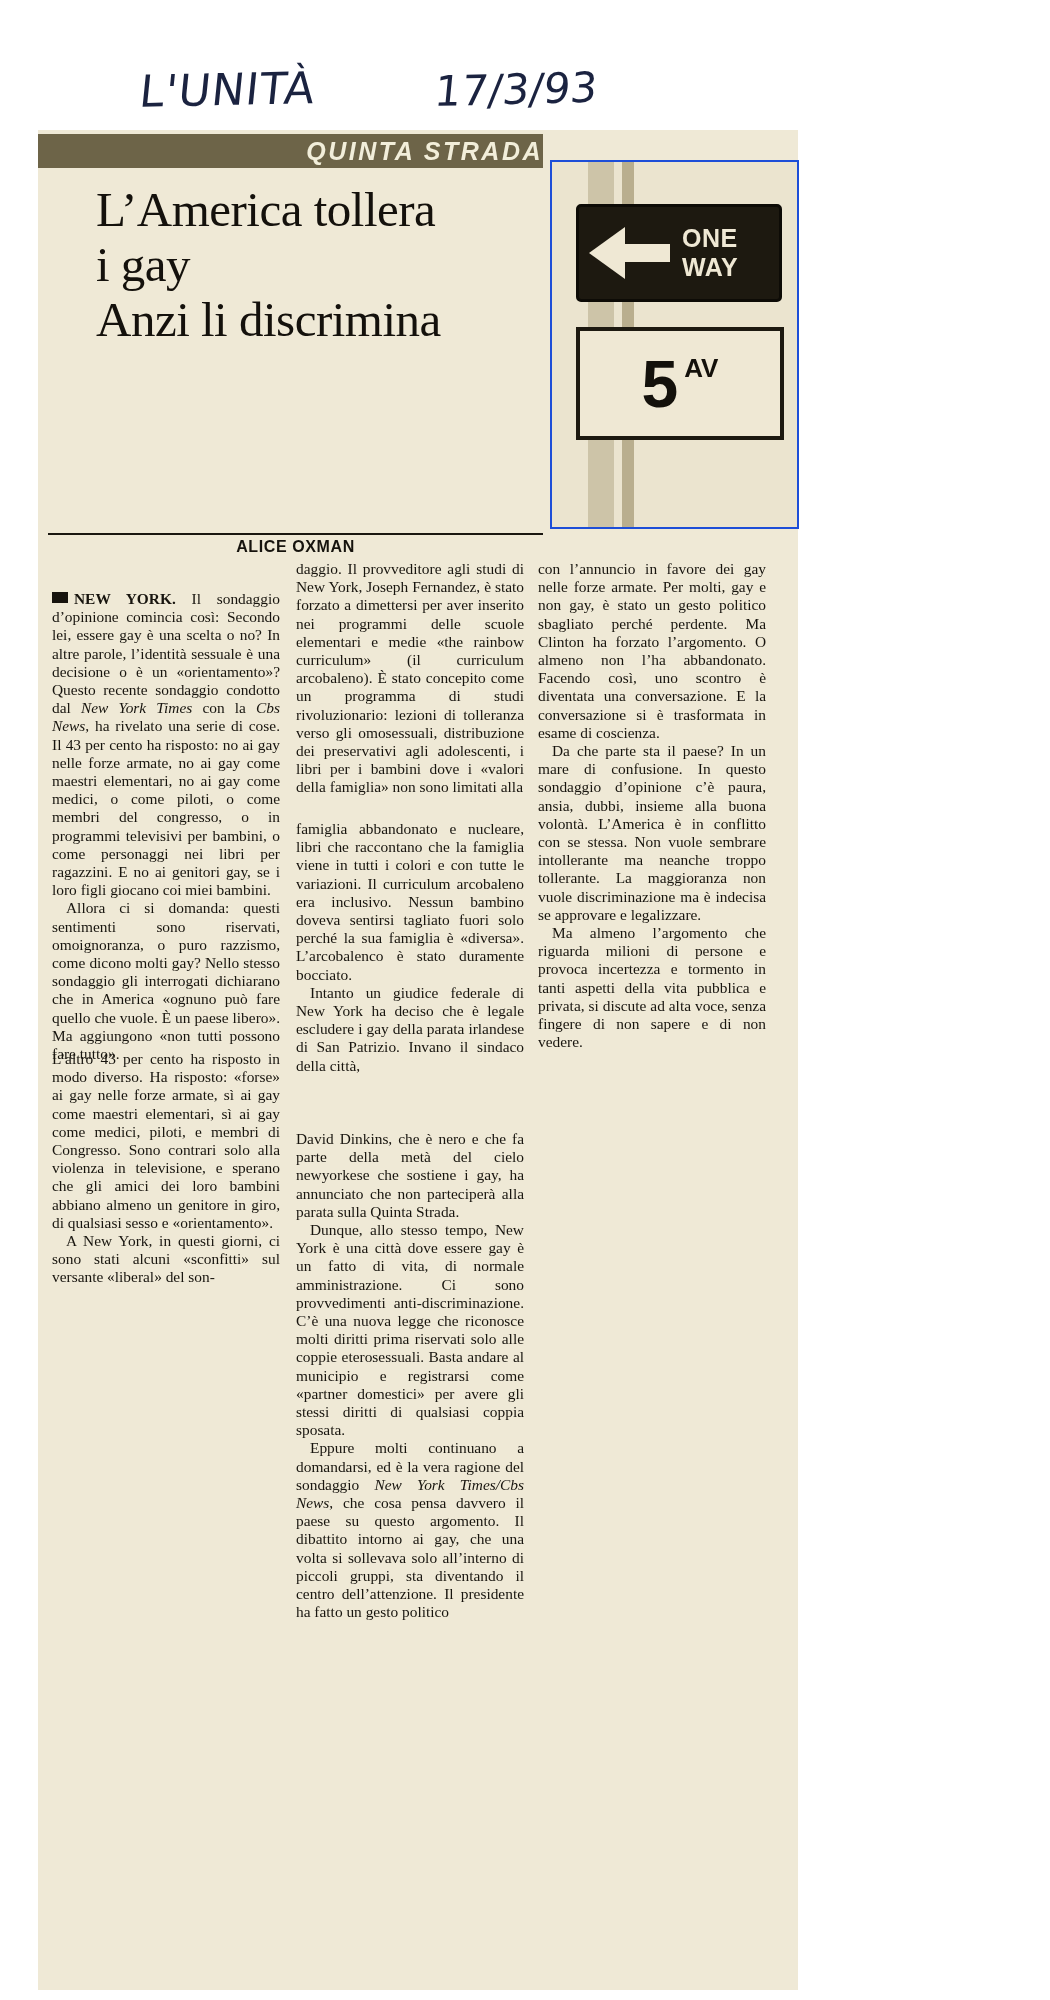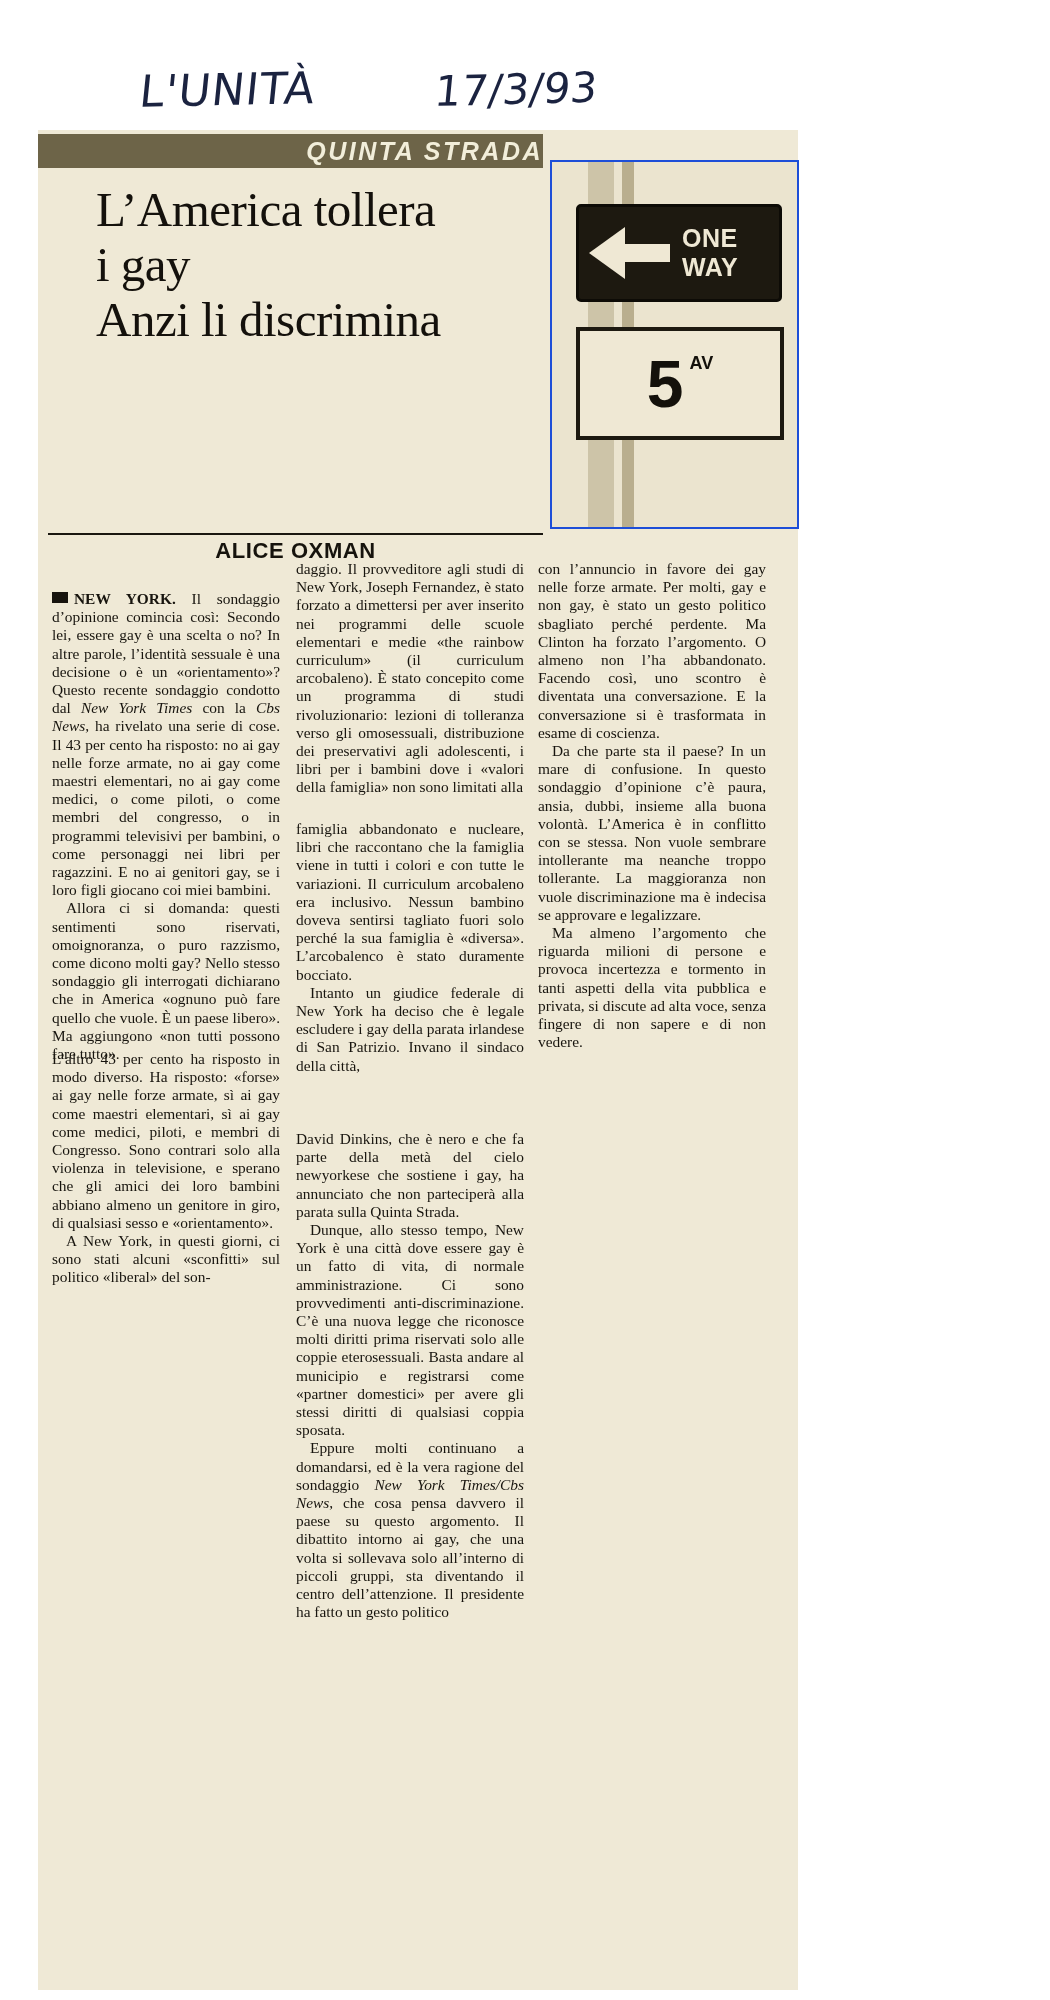--- a/index.html
+++ b/index.html
@@ -72,21 +72,21 @@
   }
 
   .byline-rule{
     position:absolute;left:10px;top:403px;width:495px;
     border-top:2px solid #1a1710;
   }
   .byline{
     position:absolute;left:10px;top:408px;width:495px;
     text-align:center;
     font-family:"Liberation Sans", sans-serif;
-    font-weight:bold;font-size:22px;
+    font-weight:bold;font-size:16px;
     letter-spacing:0.6px;
     color:#16130d;
   }
 
   
   .signbox{
     position:absolute;left:512px;top:30px;
     width:245px;height:365px;
     background:#ebe4cf;
     border:2px solid #1d4ed8;
@@ -129,21 +129,21 @@
     border:4px solid #1d1910;
     display:flex;align-items:center;justify-content:center;
   }
   .av-num{
     font-family:"Liberation Sans", sans-serif;
     font-weight:bold;font-size:66px;
     color:#14110b;line-height:66px;
   }
   .av-suffix{
     font-family:"Liberation Sans", sans-serif;
-    font-weight:bold;font-size:18px;
+    font-weight:bold;font-size:26px;
     color:#14110b;
     margin-left:6px;align-self:flex-start;margin-top:22px;
   }
 
   
   .col{
     position:absolute;
     font-family:"Liberation Serif", serif;
     font-size:15.4px;
     line-height:18.2px;
@@ -208,21 +208,21 @@
     </div>
   </div>
 
   <div class="col" id="c1">
     <p class="first"><span class="sq"></span><span class="dek">NEW YORK.</span> Il sondaggio d’opinione comincia così: Secondo lei, essere gay è una scelta o no? In altre parole, l’identità sessuale è una decisione o è un «orientamento»? Questo recente sondaggio condotto dal <em>New York Times</em> con la <em>Cbs News</em>, ha rivelato una serie di cose. Il 43 per cento ha risposto: no ai gay nelle forze armate, no ai gay come maestri elementari, no ai gay come medici, o come piloti, o come membri del congresso, o in programmi televisivi per bambini, o come personaggi nei libri per ragazzini. E no ai genitori gay, se i loro figli giocano coi miei bambini.</p>
     <p>Allora ci si domanda: questi sentimenti sono riservati, omoignoranza, o puro razzismo, come dicono molti gay? Nello stesso sondaggio gli interrogati dichiarano che in America «ognuno può fare quello che vuole. È un paese libero». Ma aggiungono «non tutti possono fare tutto».</p>
   </div>
 
   <div class="col" id="c1b" style="top:920px;">
     <p class="first">L’altro 43 per cento ha risposto in modo diverso. Ha risposto: «forse» ai gay nelle forze armate, sì ai gay come maestri elementari, sì ai gay come medici, piloti, e membri di Congresso. Sono contrari solo alla violenza in televisione, e sperano che gli amici dei loro bambini abbiano almeno un genitore in giro, di qualsiasi sesso e «orientamento».</p>
-    <p>A New York, in questi giorni, ci sono stati alcuni «sconfitti» sul politico «liberal» del son-</p>
+    <p>A New York, in questi giorni, ci sono stati alcuni «sconfitti» sul versante «liberal» del son-</p>
   </div>
 
   <div class="col" id="c2">
     <p class="first">daggio. Il provveditore agli studi di New York, Joseph Fernandez, è stato forzato a dimettersi per aver inserito nei programmi delle scuole elementari e medie «the rainbow curriculum» (il curriculum arcobaleno). È stato concepito come un programma di studi rivoluzionario: lezioni di tolleranza verso gli omosessuali, distribuzione dei preservativi agli adolescenti, i libri per i bambini dove i «valori della famiglia» non sono limitati alla</p>
   </div>
 
   <div class="col" id="c2b" style="top:690px;">
     <p class="first">famiglia abbandonato e nucleare, libri che raccontano che la famiglia viene in tutti i colori e con tutte le variazioni. Il curriculum arcobaleno era inclusivo. Nessun bambino doveva sentirsi tagliato fuori solo perché la sua famiglia è «diversa». L’arcobalenco è stato duramente bocciato.</p>
     <p>Intanto un giudice federale di New York ha deciso che è legale escludere i gay della parata irlandese di San Patrizio. Invano il sindaco della città,</p>
   </div>

